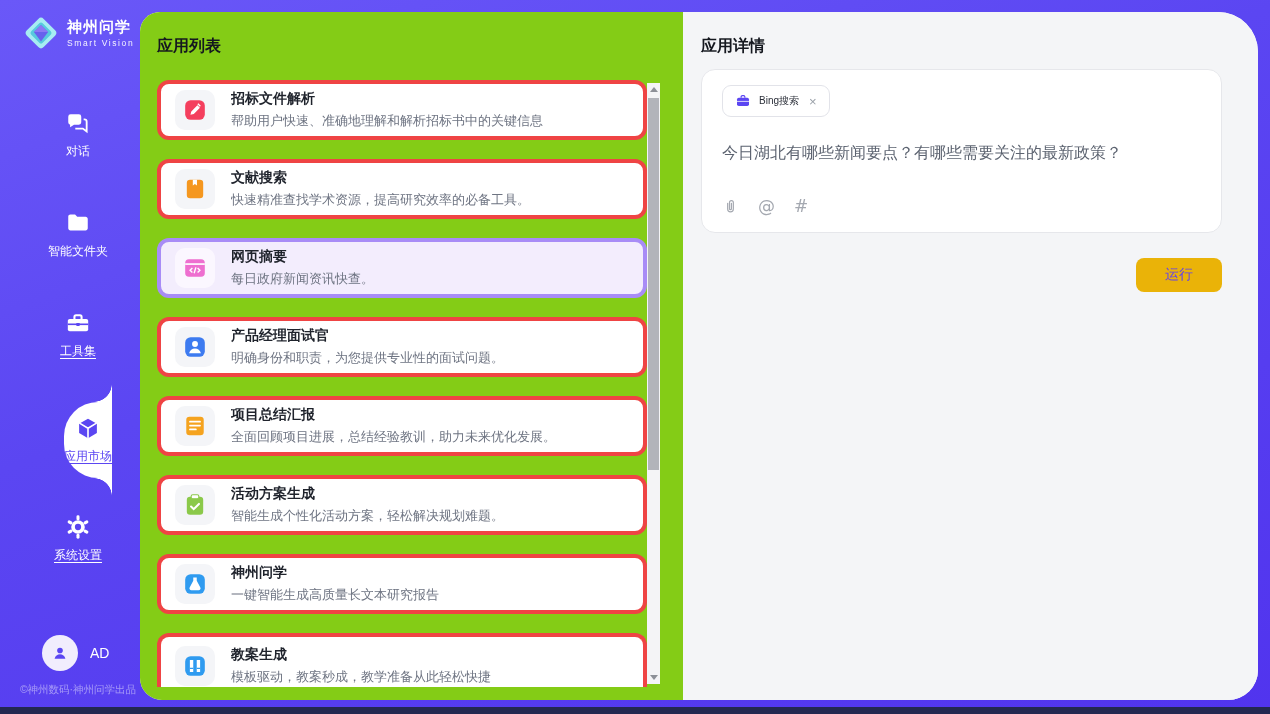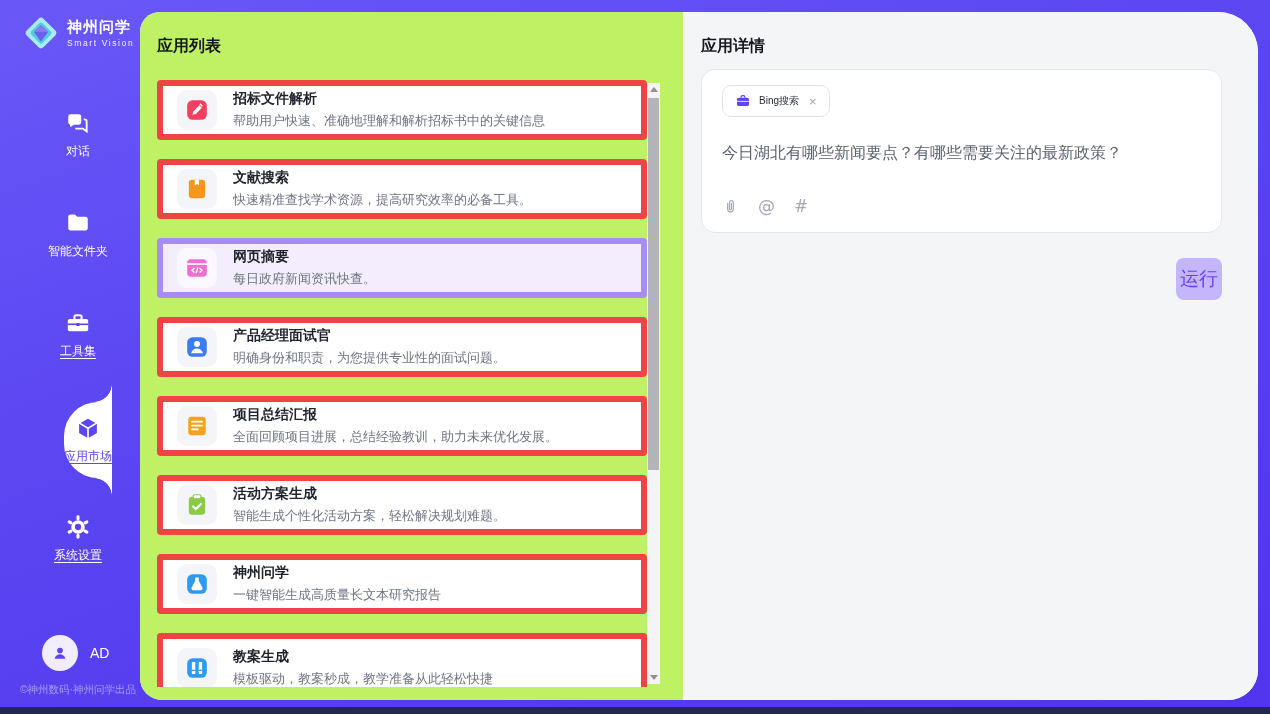--- a/index.html
+++ b/index.html
@@ -30,24 +30,24 @@
   .avatar { width:36px; height:36px; border-radius:50%; background:#f1edfd; display:flex; align-items:center; justify-content:center; }
   .avatar svg { width:20px; height:20px; }
   .user-name { font-size:14px; }
   .side-footer { font-size:10.5px; color:rgba(255,255,255,.45); text-align:center; padding-bottom:10px; white-space:nowrap; }
 
   
   .content { position:absolute; left:140px; top:12px; right:12px; bottom:14px; background:#fff;
              border-radius:20px 40px 30px 22px; overflow:hidden; display:flex; z-index:2; }
 
   
-  .list-panel { position:relative; width:543px; flex:0 0 auto; background:#bef264; padding:24px 0 0 17px; }
+  .list-panel { position:relative; width:543px; flex:0 0 auto; background:#84cc16; padding:24px 0 0 17px; }
   .panel-title { font-size:16px; font-weight:bold; color:#15181f; }
   .cards { margin-top:23px; width:490px; }
-  .card { display:flex; align-items:center; height:60px; border:6px solid #ef4444; border-radius:4px; background:#fff;
+  .card { display:flex; align-items:center; height:60px; border:4px solid #ef4444; border-radius:12px; background:#fff;
           margin-bottom:19px; padding-left:14px; cursor:pointer; }
   .card.selected { background:#f3edfd; border-color:#a88cf6; }
   .tile { width:40px; height:40px; border-radius:10px; background:#f4f5f8; display:flex; align-items:center; justify-content:center; flex:0 0 auto; }
   .tile svg { width:24px; height:24px; display:block; }
   .card.selected .tile { background:#fbf7ff; }
   .meta { margin-left:16px; display:flex; flex-direction:column; gap:4px; overflow:hidden; }
   .card-title { font-size:14px; font-weight:bold; color:#1f232c; }
   .card-desc { font-size:13px; color:#6e7482; white-space:nowrap; }
   .card.cut { height:54px; margin-bottom:0; border-bottom:none; border-bottom-left-radius:0; border-bottom-right-radius:0; overflow:hidden; align-items:flex-start; padding-top:9px; }
 
@@ -66,22 +66,22 @@
   .chip { display:inline-flex; align-items:center; gap:8px; align-self:flex-start; padding:7px 12px; background:#fff;
           border:1px solid #e2e3e9; border-radius:9px; cursor:default; }
   .chip svg { width:16px; height:16px; display:block; }
   .chip-label { font-size:10px; color:#2a2e38; }
   .chip-close { font-size:13px; color:#9aa0a8; margin-left:2px; cursor:pointer; line-height:1; }
   .query { margin-top:26px; font-size:16px; color:#5c6370; }
   .input-tools { margin-top:auto; display:flex; align-items:center; gap:19px; color:#a4a8b0; }
   .input-tools .t-ic { cursor:pointer; display:flex; align-items:center; }
   .t-at, .t-hash { font-size:17px; color:#a4a8b0; font-family:"DejaVu Sans", sans-serif; }
   .run-row { text-align:right; margin-top:25px; }
-  .run-btn { display:inline-block; background:#c4b5fd; color:#6243ee; font-size:19px; border:none;
-             padding:8px 4px; border-radius:8px; cursor:pointer; font-family:"Liberation Sans", sans-serif; }
+  .run-btn { display:inline-block; background:#eab308; color:#6243ee; font-size:14px; border:none;
+             padding:8px 29px; border-radius:8px; cursor:pointer; font-family:"Liberation Sans", sans-serif; }
 </style>
 </head>
 <body>
 
 <div class="app">
   <div class="bottom-strip"></div>
 
   <div class="sidebar">
     <div class="brand">
       <span class="brand-logo">

